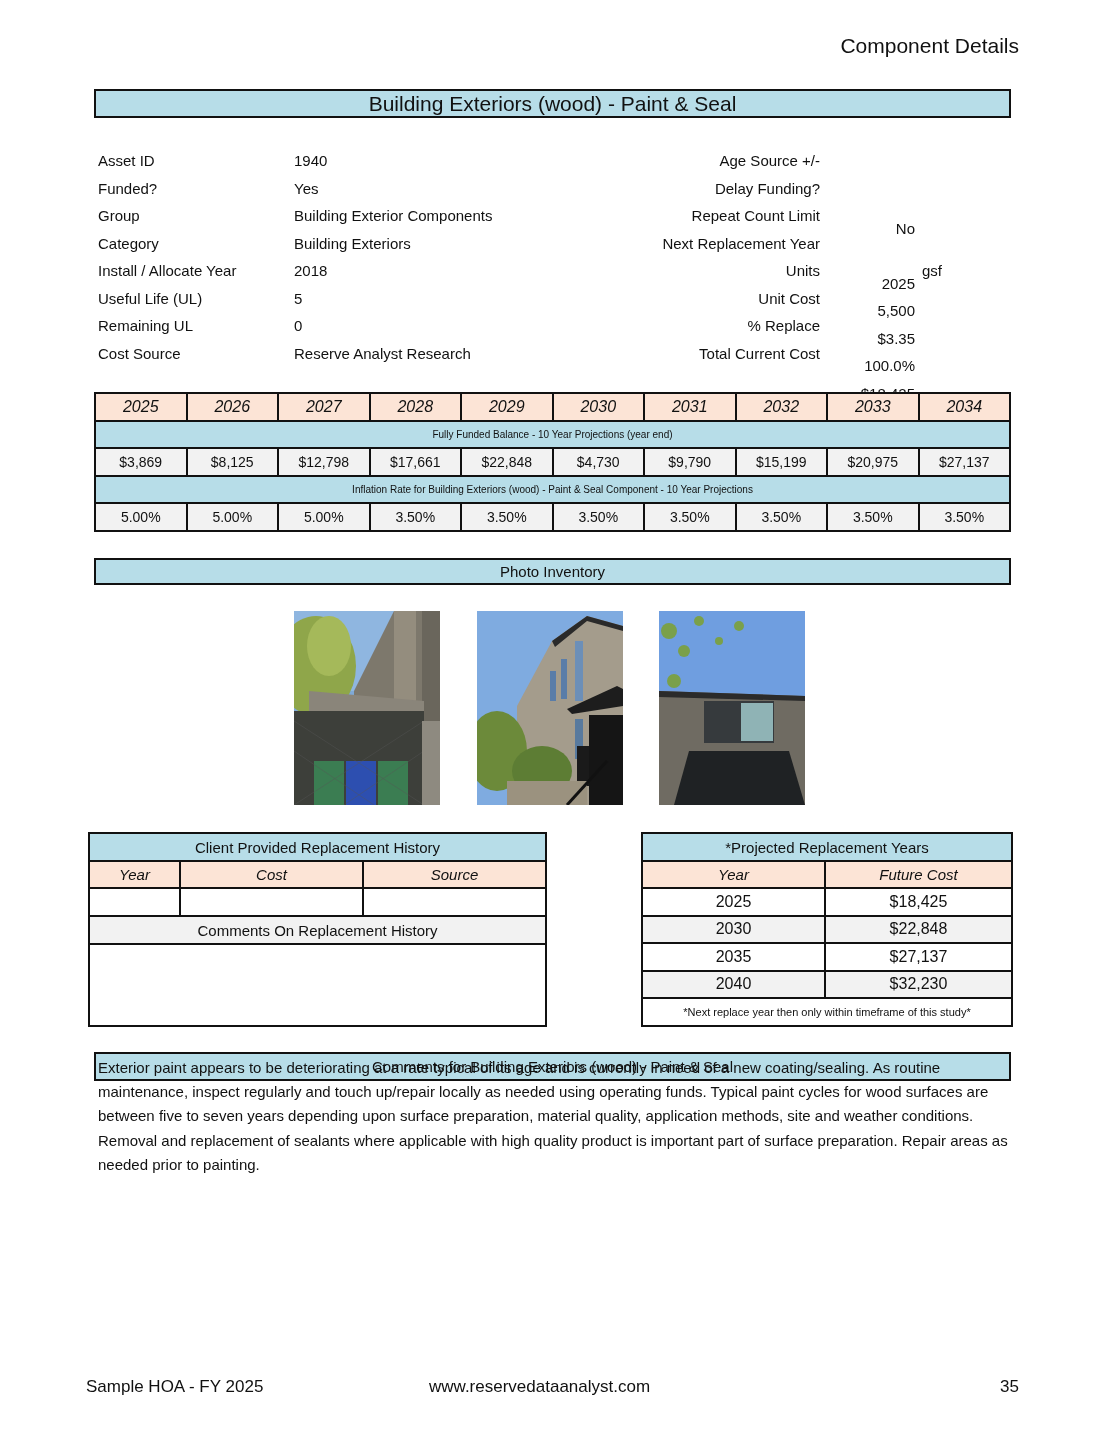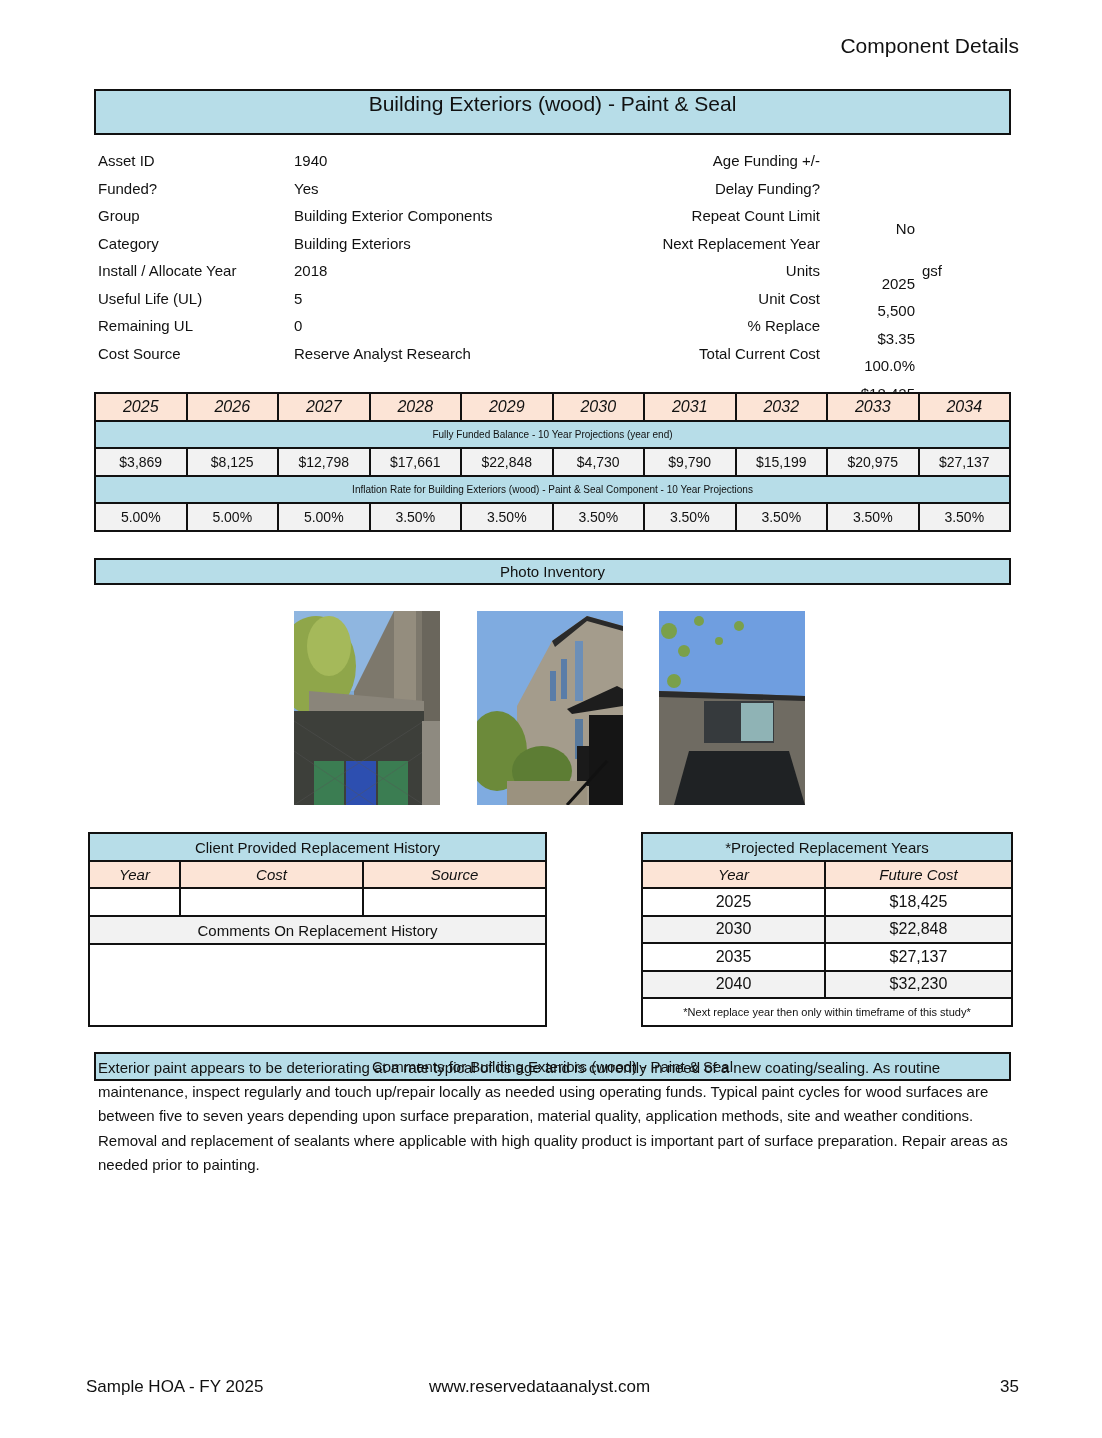--- a/index.html
+++ b/index.html
@@ -1,21 +1,21 @@
 <!DOCTYPE html>
 <html><head>
 <meta charset="utf-8">
 <style>
   * { box-sizing: border-box; margin: 0; padding: 0; }
   html, body { width: 1102px; height: 1438px; background: #ffffff; }
   body { position: relative; font-family: "Liberation Sans", "DejaVu Sans", sans-serif; color: #111; font-size: 15px; }
 
   .page-heading { position: absolute; top: 34px; right: 83px; font-size: 21px; color: #111; }
 
-  .title-bar { position: absolute; left: 94px; top: 89px; width: 917px; height: 46px; background: #b7dde8; border: 2px solid #111; text-align: center; font-size: 21px; line-height: 25px; }
+  .title-bar { position: absolute; left: 94px; top: 89px; width: 917px; height: 29px; background: #b7dde8; border: 2px solid #111; text-align: center; font-size: 21px; line-height: 25px; }
 
   .info-left, .info-right { position: absolute; top: 147px; }
   .info-left { left: 98px; }
   .info-row { height: 27.5px; line-height: 27.5px; white-space: nowrap; display: flex; }
   .info-left .lbl { width: 196px; }
   .info-left .val { width: 260px; }
   .info-right { left: 600px; }
   .info-right .lbl { width: 220px; text-align: right; }
   .info-right .val { width: 95px; text-align: right; margin-top: 40px; }
   .info-right .unit { width: 40px; padding-left: 7px; }
@@ -92,21 +92,21 @@
       <span class="val">0</span>
     </div>
   <div class="info-row">
       <span class="lbl">Cost Source</span>
       <span class="val">Reserve Analyst Research</span>
     </div>
 </div>
 
 <div class="info-right">
   <div class="info-row">
-      <span class="lbl">Age Funding +/-</span>
+      <span class="lbl">Age Source +/-</span>
       <span class="val"></span>
       <span class="unit"></span>
     </div>
   <div class="info-row">
       <span class="lbl">Delay Funding?</span>
       <span class="val">No</span>
       <span class="unit"></span>
     </div>
   <div class="info-row">
       <span class="lbl">Repeat Count Limit</span>

